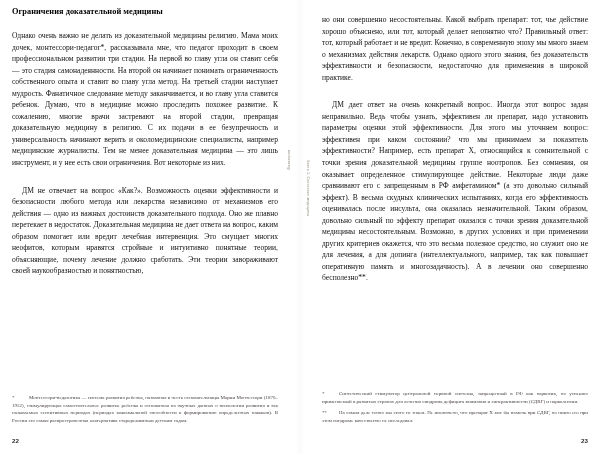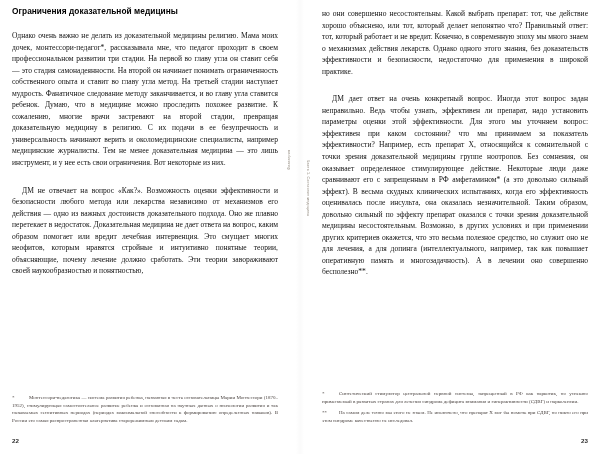--- a/index.html
+++ b/index.html
@@ -16,24 +16,24 @@
     font-family: "Liberation Serif", "DejaVu Serif", serif;
     color: #1a1a1a;
   }
   .page {
     position: absolute;
     top: 0;
     height: 454px;
     box-sizing: border-box;
   }
   .page-left  { left: 0;   width: 300px; padding: 7px 22px 0 12px; }
-  .page-right { left: 300px; width: 300px; padding: 8px 12px 0 22px; }
+  .page-right { left: 300px; width: 300px; padding: 14px 12px 0 22px; }
 
   .section-heading {
-    font-family: Liberation Sans, sans-serif;
+    font-family: Liberation Serif, serif;
     font-weight: bold;
     font-size: 8.3px;
     line-height: 1.2;
     color: #000;
     margin: 0 0 13px 0;
     letter-spacing: 0.05px;
   }
 
   .body-text {
     font-size: 7.55px;

